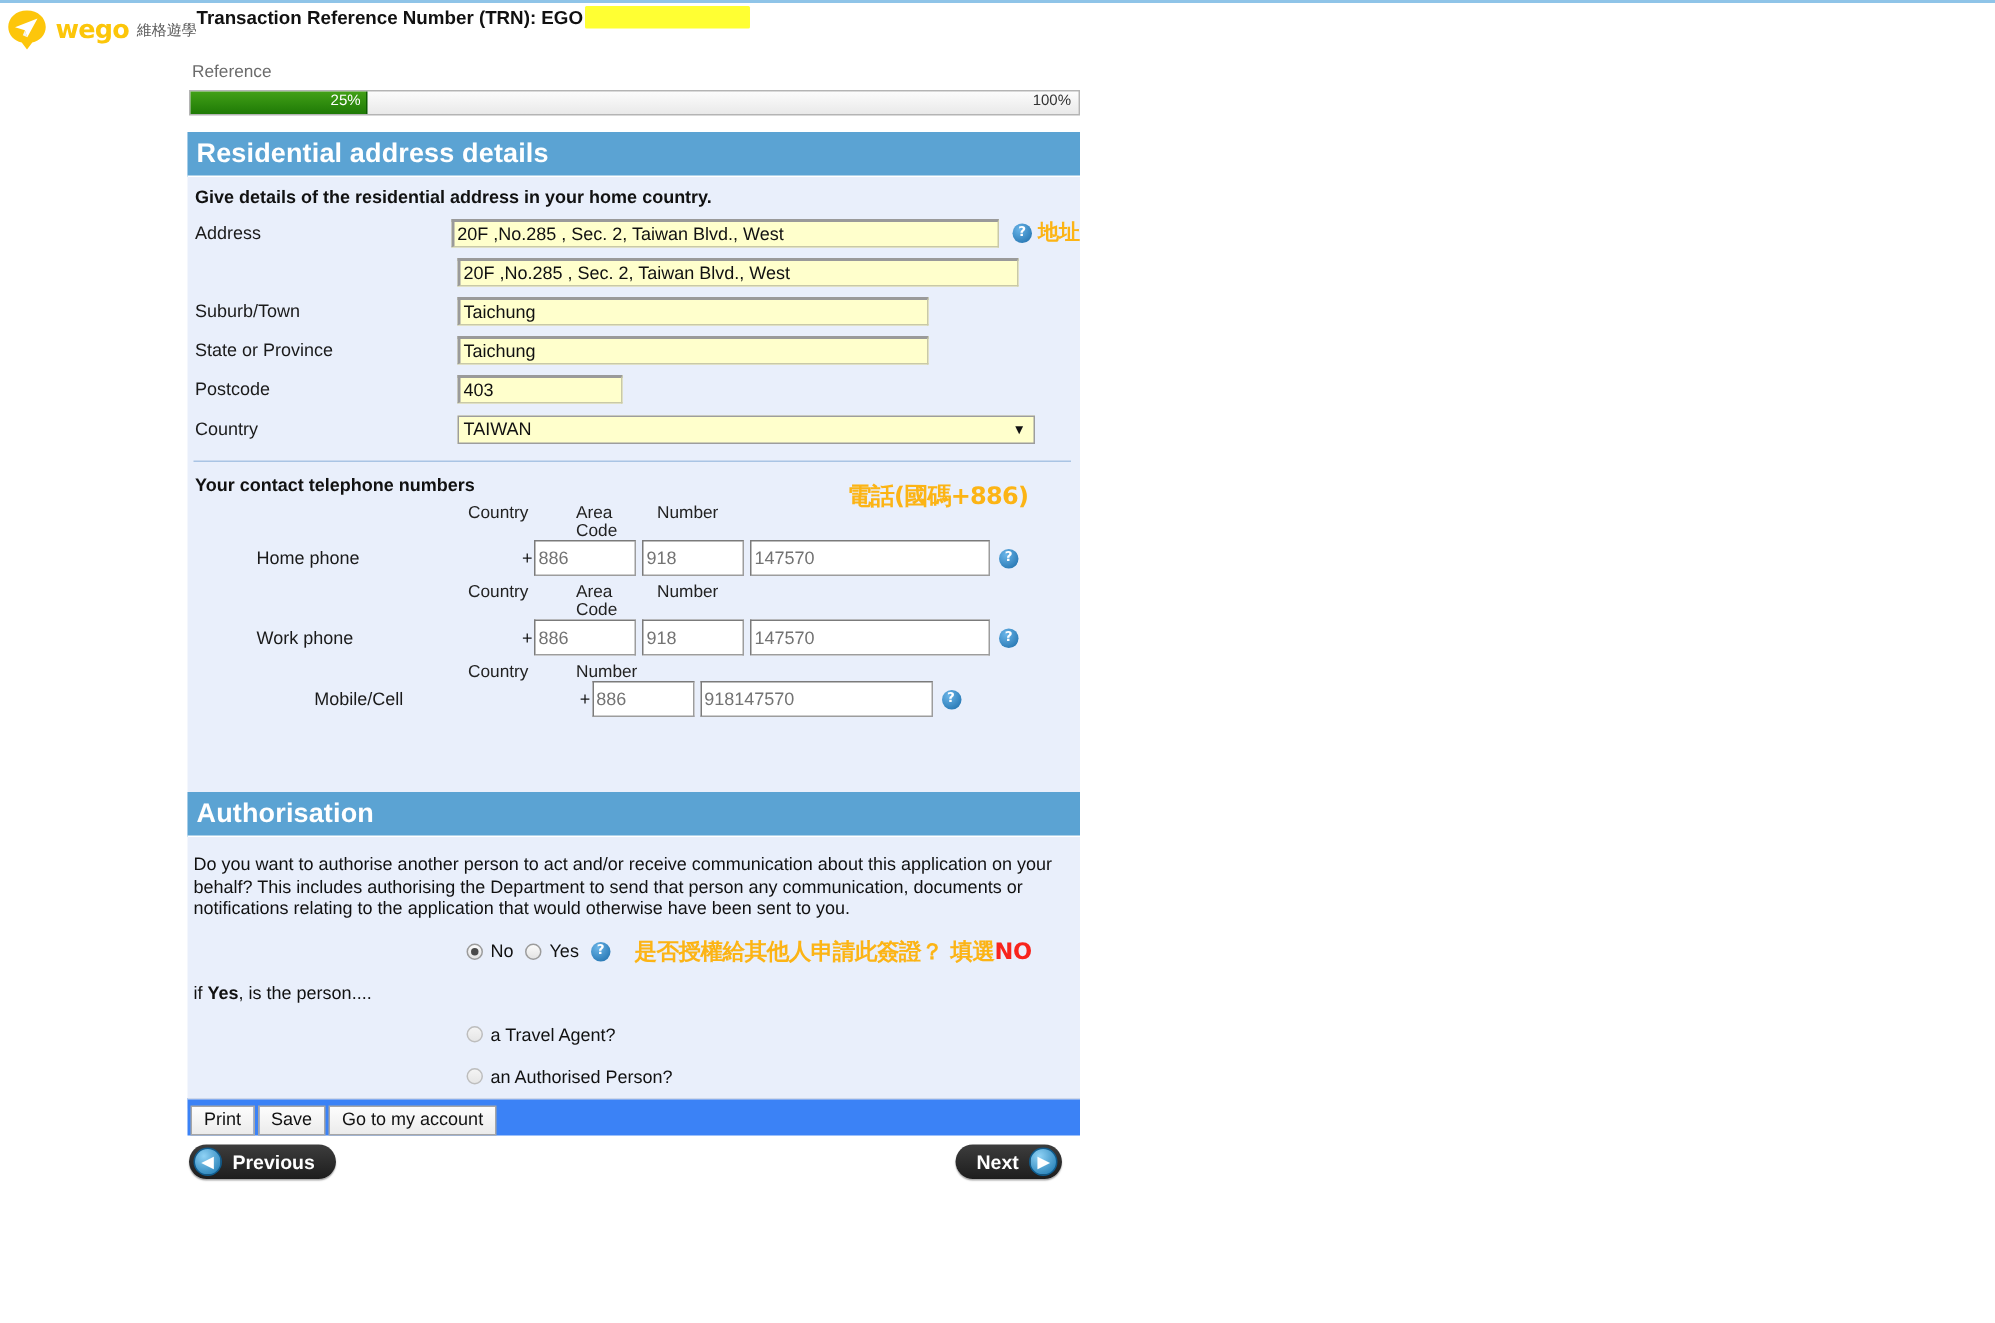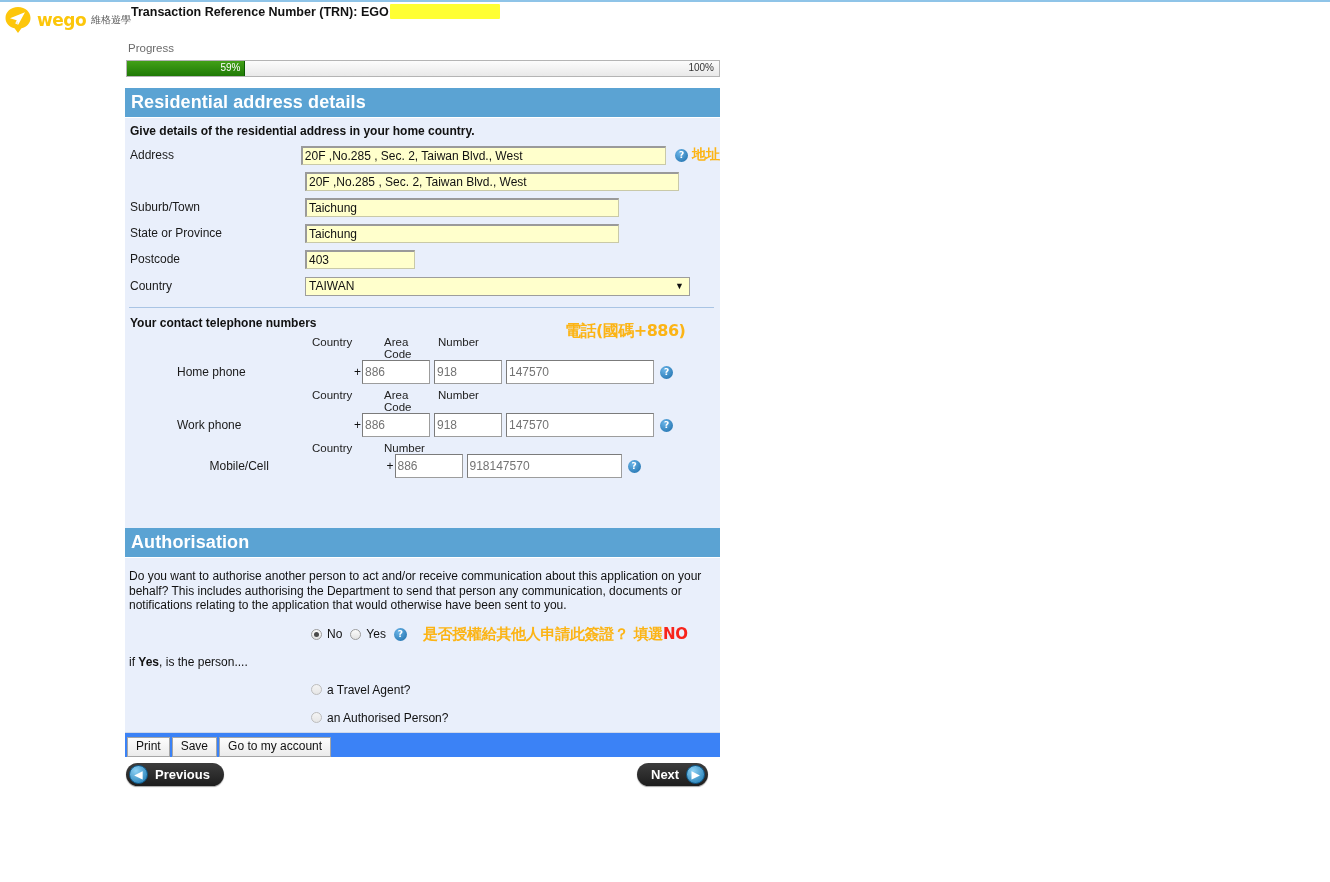--- a/index.html
+++ b/index.html
@@ -258,21 +258,21 @@
     height: 19px;
     font-size: 12px;
     color: #737373;
     padding: 11px 2px;
     line-height: 17px;
     font-family: "Liberation Sans", sans-serif;
     outline: none;
   }
   .w-country { width: 68px; margin-right: 4px; }
   .w-area { width: 68px; margin-right: 4px; }
-  .w-number { width: 148px; margin-right: 6px; }
+  .w-number { width: 160px; margin-right: 6px; }
   .w-mobnum { width: 155px; margin-right: 6px; }
 
   
   .auth-text {
     font-size: 12px;
     color: #111111;
     line-height: 14.5px;
     padding: 5px 6px 0 4px;
   }
   .auth-radio-row {
@@ -397,24 +397,24 @@
     </svg>
   </span>
   <span class="logo-word">wego</span>
   <span class="logo-cn">維格遊學</span>
 </div>
 
 <div class="trn">
   <span>Transaction Reference Number (TRN): EGO</span><span class="trn-redact"></span>
 </div>
 
-<div class="progress-label">Progress</div>
+<div class="progress-label">Reference</div>
 <div class="progress-track">
   <div class="progress-fill">
-    <span class="progress-fill-text">59%</span>
+    <span class="progress-fill-text">25%</span>
   </div>
   <span class="progress-max-text">100%</span>
 </div>
 
 <div class="panel">
 
   <div class="section-head">Residential address details</div>
   <div class="section-body">
     <div class="intro">Give details of the residential address in your home country.</div>
 

